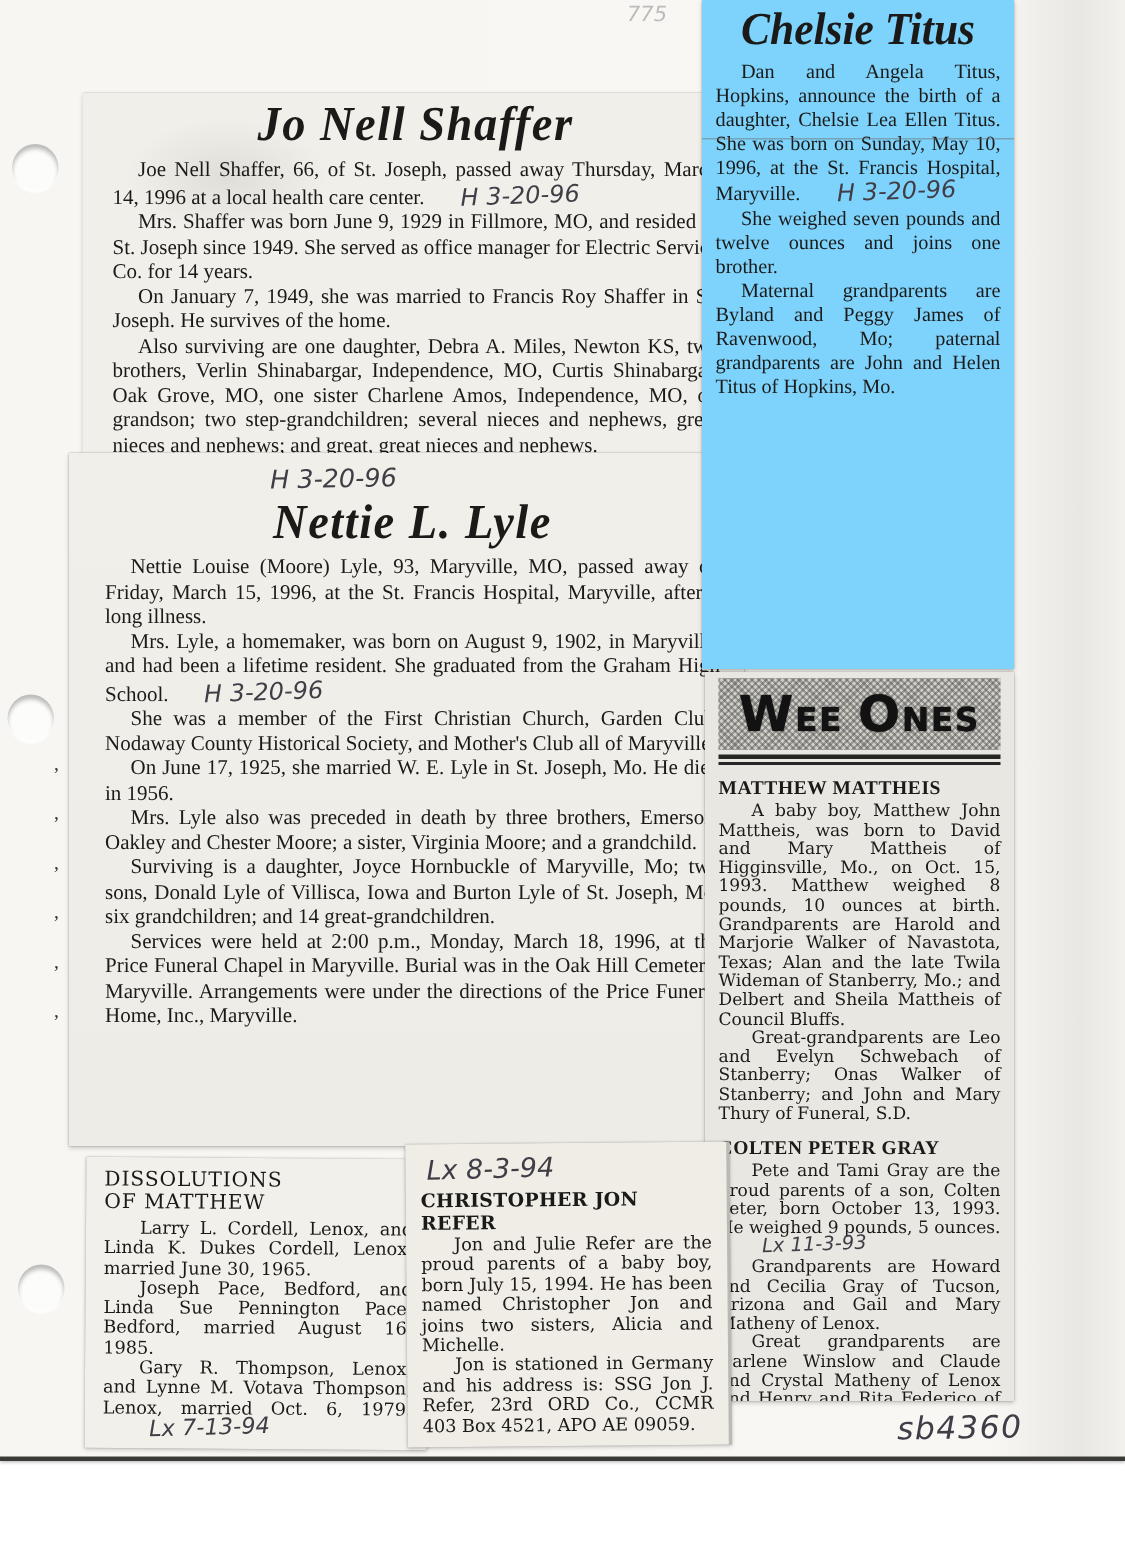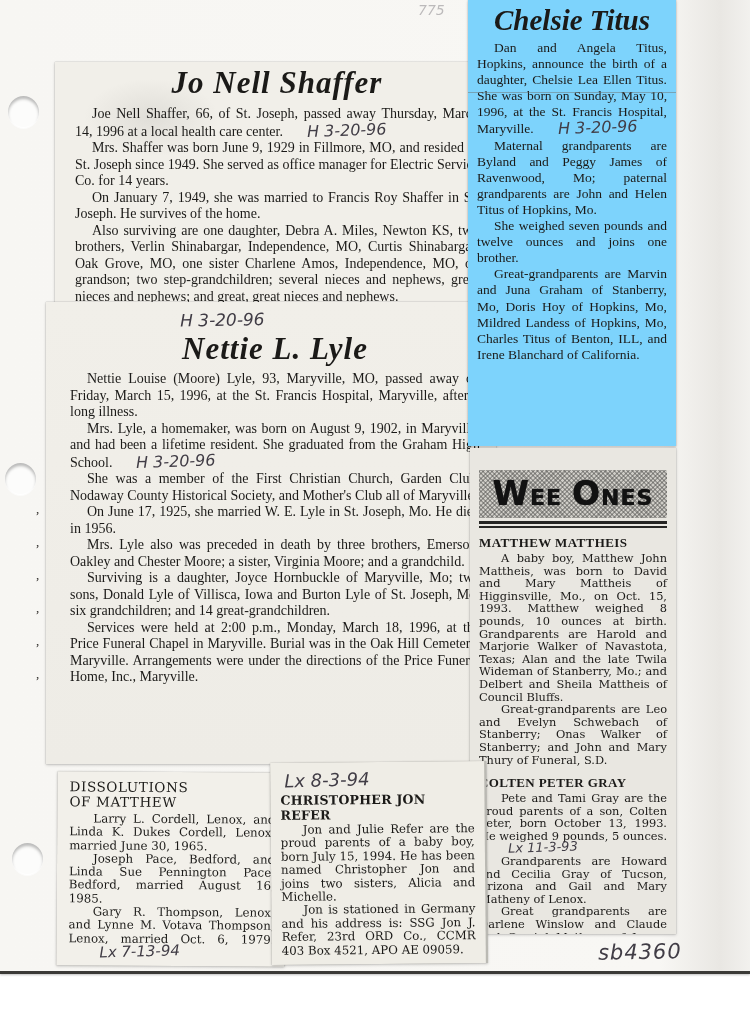--- a/index.html
+++ b/index.html
@@ -74,21 +74,21 @@
   #clip-titus .obit-body { font-size:13.5px; line-height:16.1px; }
   .titus-crease { position:absolute; left:0; right:0; top:92px; border-top:1px solid rgba(110,105,98,.45); }
 
   
   #clip-weeones {
     left:470px; top:448px; width:188px; height:482px;
     background:#e9e7e1; padding:4px 9px 0 9px;
     font-family:"DejaVu Serif", serif;
   }
   .wo-header {
-    margin:18px 0 0 0; height:48px; text-align:center;
+    margin:0 0 0 0; height:48px; text-align:center;
     background-color:#cfcdc7;
     background-image:
       repeating-linear-gradient(45deg, rgba(70,70,68,.38) 0 1.5px, rgba(0,0,0,0) 1.5px 3.2px),
       repeating-linear-gradient(135deg, rgba(70,70,68,.38) 0 1.5px, rgba(0,0,0,0) 1.5px 3.2px);
     font-family:"DejaVu Sans", sans-serif; font-weight:800; color:#121212;
     line-height:48px; letter-spacing:1px;
     text-shadow:0 0 1px #000;
   }
   .wo-big { font-size:33px; }
   .wo-small { font-size:22px; }
@@ -177,23 +177,22 @@
     <p class="np">Surviving is a daughter, Joyce Hornbuckle of Maryville, Mo; two sons, Donald Lyle of Villisca, Iowa and Burton Lyle of St. Joseph, Mo; six grandchildren; and 14 great-grandchildren.</p>
     <p class="np">Services were held at 2:00 p.m., Monday, March 18, 1996, at the Price Funeral Chapel in Maryville. Burial was in the Oak Hill Cemetery, Maryville. Arrangements were under the directions of the Price Funeral Home, Inc., Maryville.</p>
   </div>
 </div>
 
 <div class="clip" id="clip-titus">
   <div class="titus-crease"></div>
   <h1 class="obit-title">Chelsie Titus</h1>
   <div class="obit-body">
     <p class="np"><span>Dan and Angela Titus, Hopkins, announce the birth of a daughter, Chelsie Lea Ellen Titus. She was born on Sunday, May 10, 1996, at the St. Francis Hospital, Maryville.</span><span class="hw inline obit-hw">H 3-20-96</span></p>
+    <p class="np">She weighed seven pounds and twelve ounces and joins one brother.</p>
     <p class="np">Maternal grandparents are Byland and Peggy James of Ravenwood, Mo; paternal grandparents are John and Helen Titus of Hopkins, Mo.</p>
-    <p class="np">She weighed seven pounds and twelve ounces and joins one brother.</p>
-    <p class="np">Great-grandparents are Marvin and Juna Graham of Stanberry, Mo, Doris Hoy of Hopkins, Mo, Mildred Landess of Hopkins, Mo, Charles Titus of Benton, ILL, and Irene Blanchard of California.</p>
   </div>
 </div>
 
 <div class="clip" id="clip-weeones">
   <div class="wo-header">
     <span class="wo-big">W</span><span class="wo-small">EE</span><span class="wo-gap"></span><span class="wo-big">O</span><span class="wo-small">NES</span>
   </div>
   <div class="wo-rule"></div>
 
   <div>

